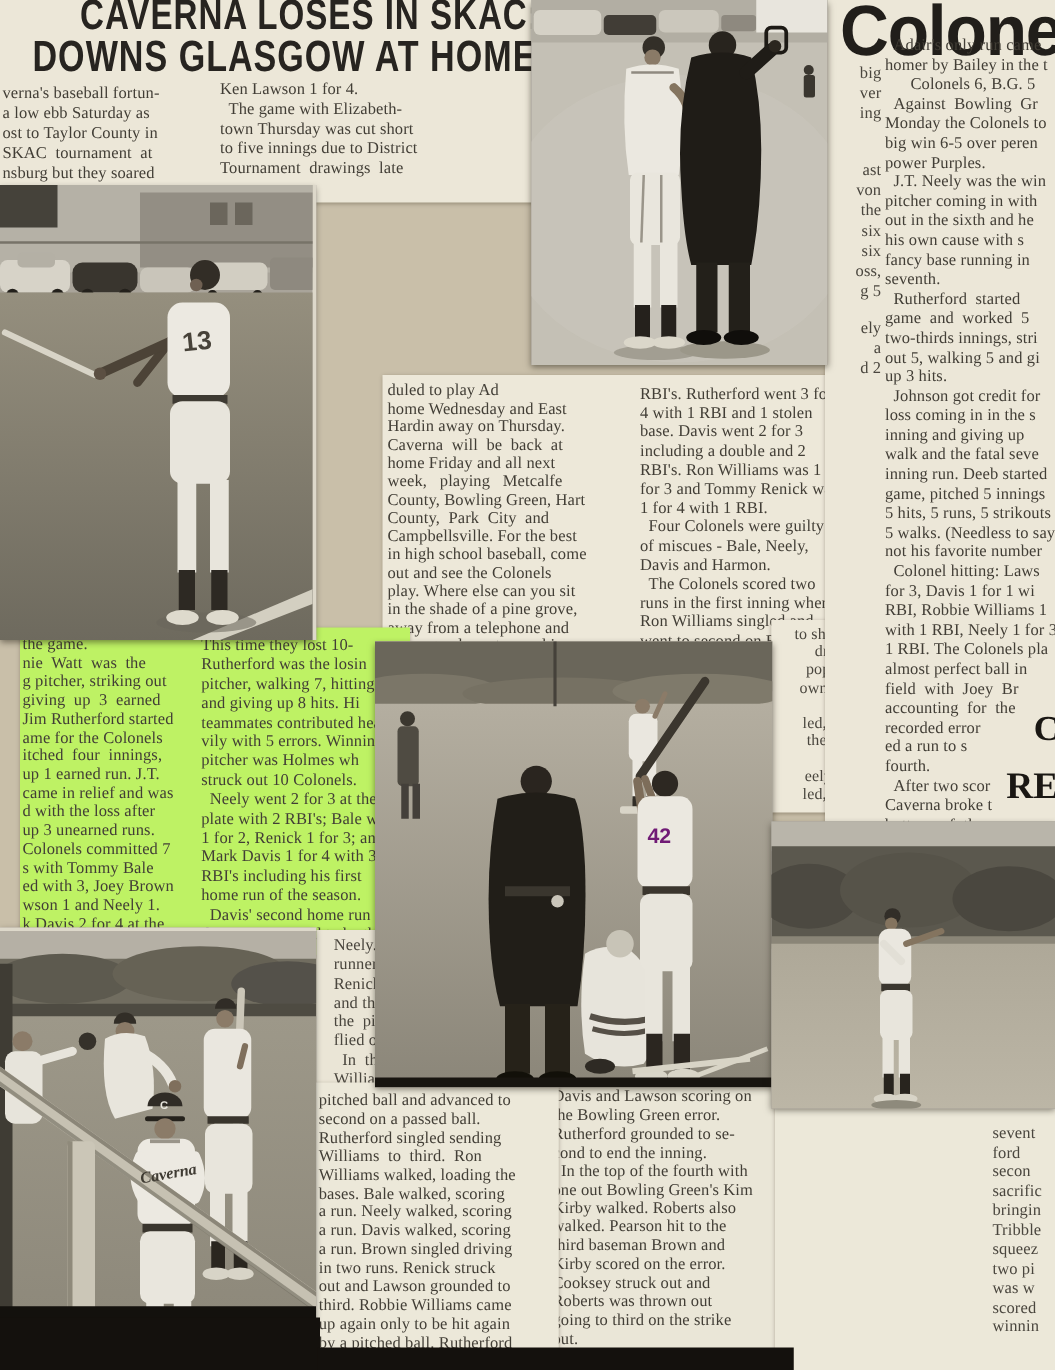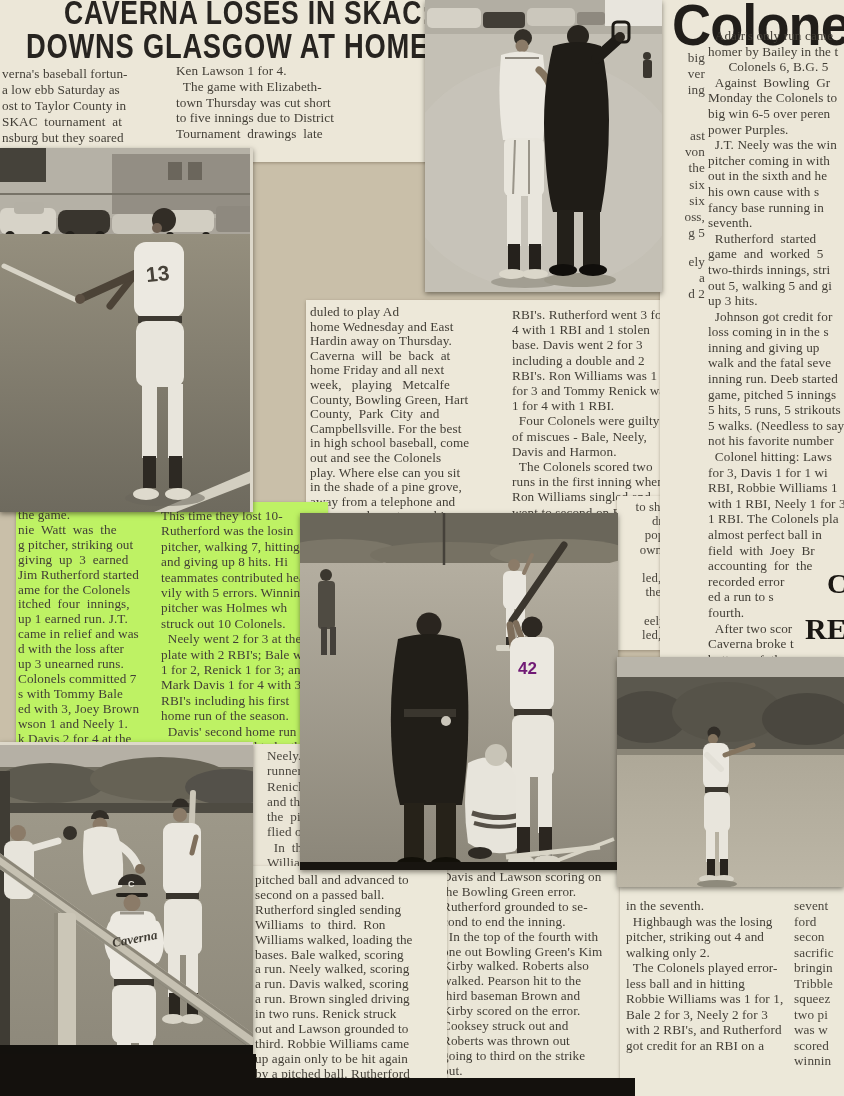--- a/index.html
+++ b/index.html
@@ -218,30 +218,20 @@
 a run. Davis walked, scoring
 a run. Brown singled driving
 in two runs. Renick struck
 out and Lawson grounded to
 third. Robbie Williams came
 up again only to be hit again
 by a pitched ball. Rutherford</div>
   </div>
 
   <div class="clip" style="left:620px;top:886px;width:224px;height:210px;background:#ece8d9">
-    <div class="txt" style="left:6px;top:12px;width:168px;line-height:15.5px">in the seventh.
-  Highbaugh was the losing
-pitcher, striking out 4 and
-walking only 2.
-  The Colonels played error-
-less ball and in hitting
-Robbie Williams was 1 for 1,
-Bale 2 for 3, Neely 2 for 3
-with 2 RBI's, and Rutherford
-got credit for an RBI on a</div>
     <div class="txt frag" style="left:174px;top:12px;width:52px;line-height:15.5px">sevent
 ford
 secon
 sacrific
 bringin
 Tribble
 squeez
 two pi
 was w
 scored

